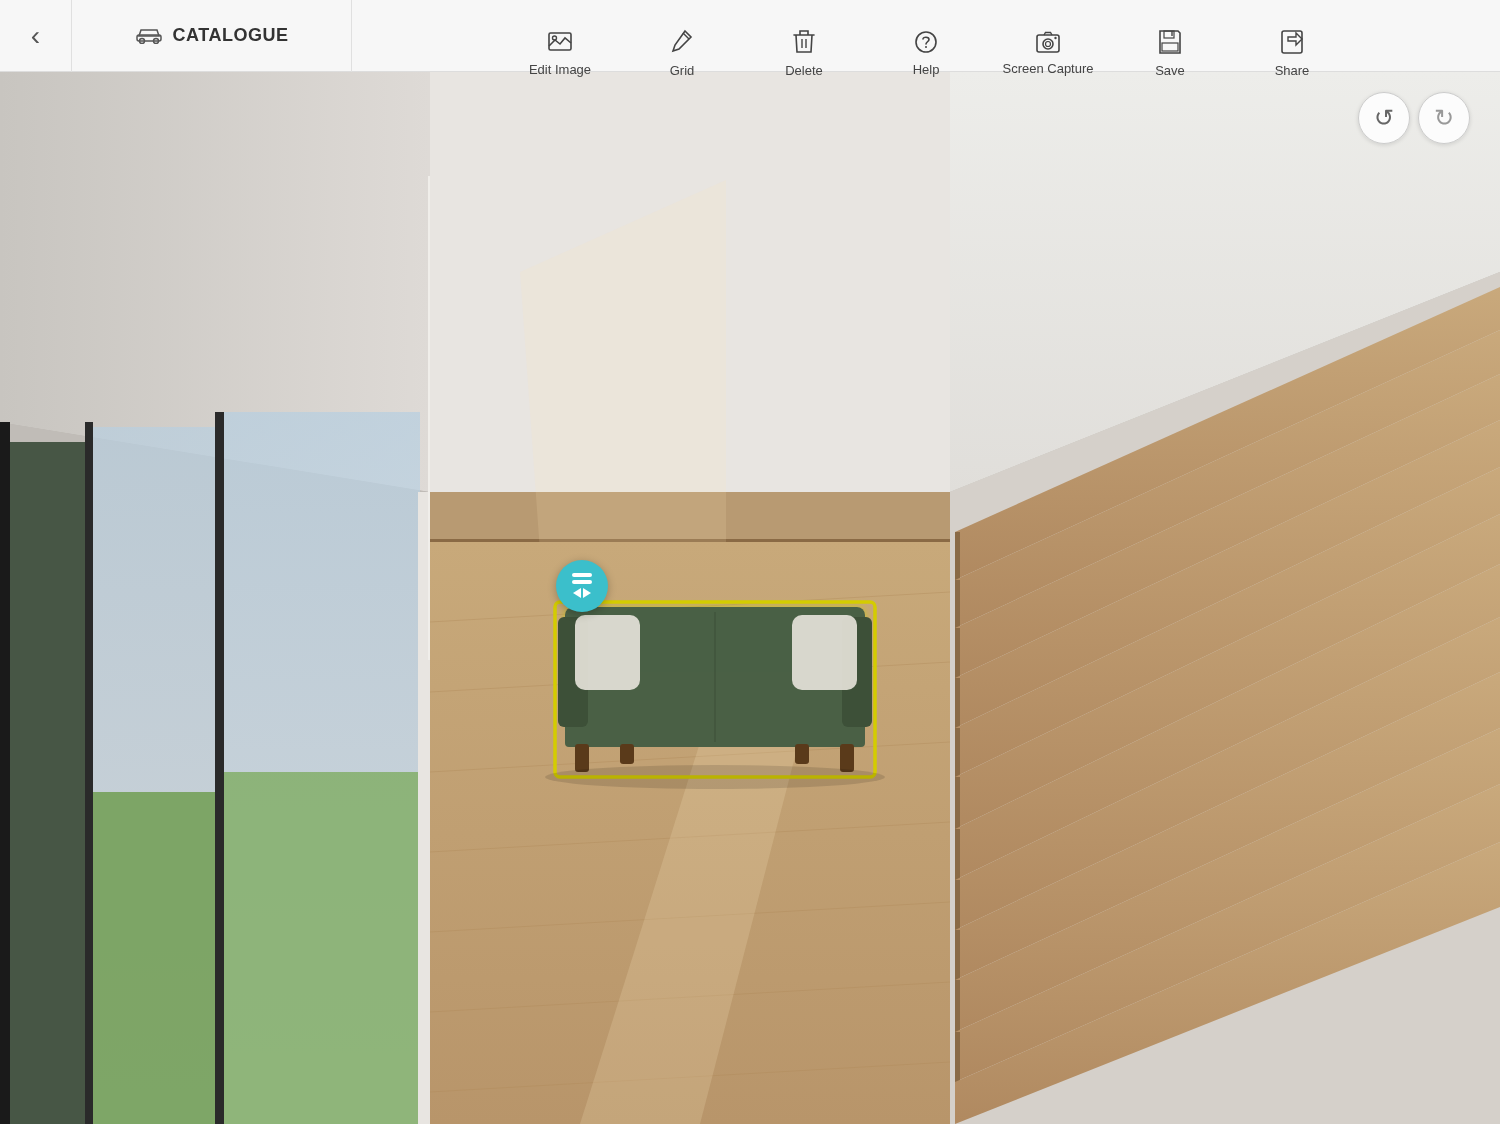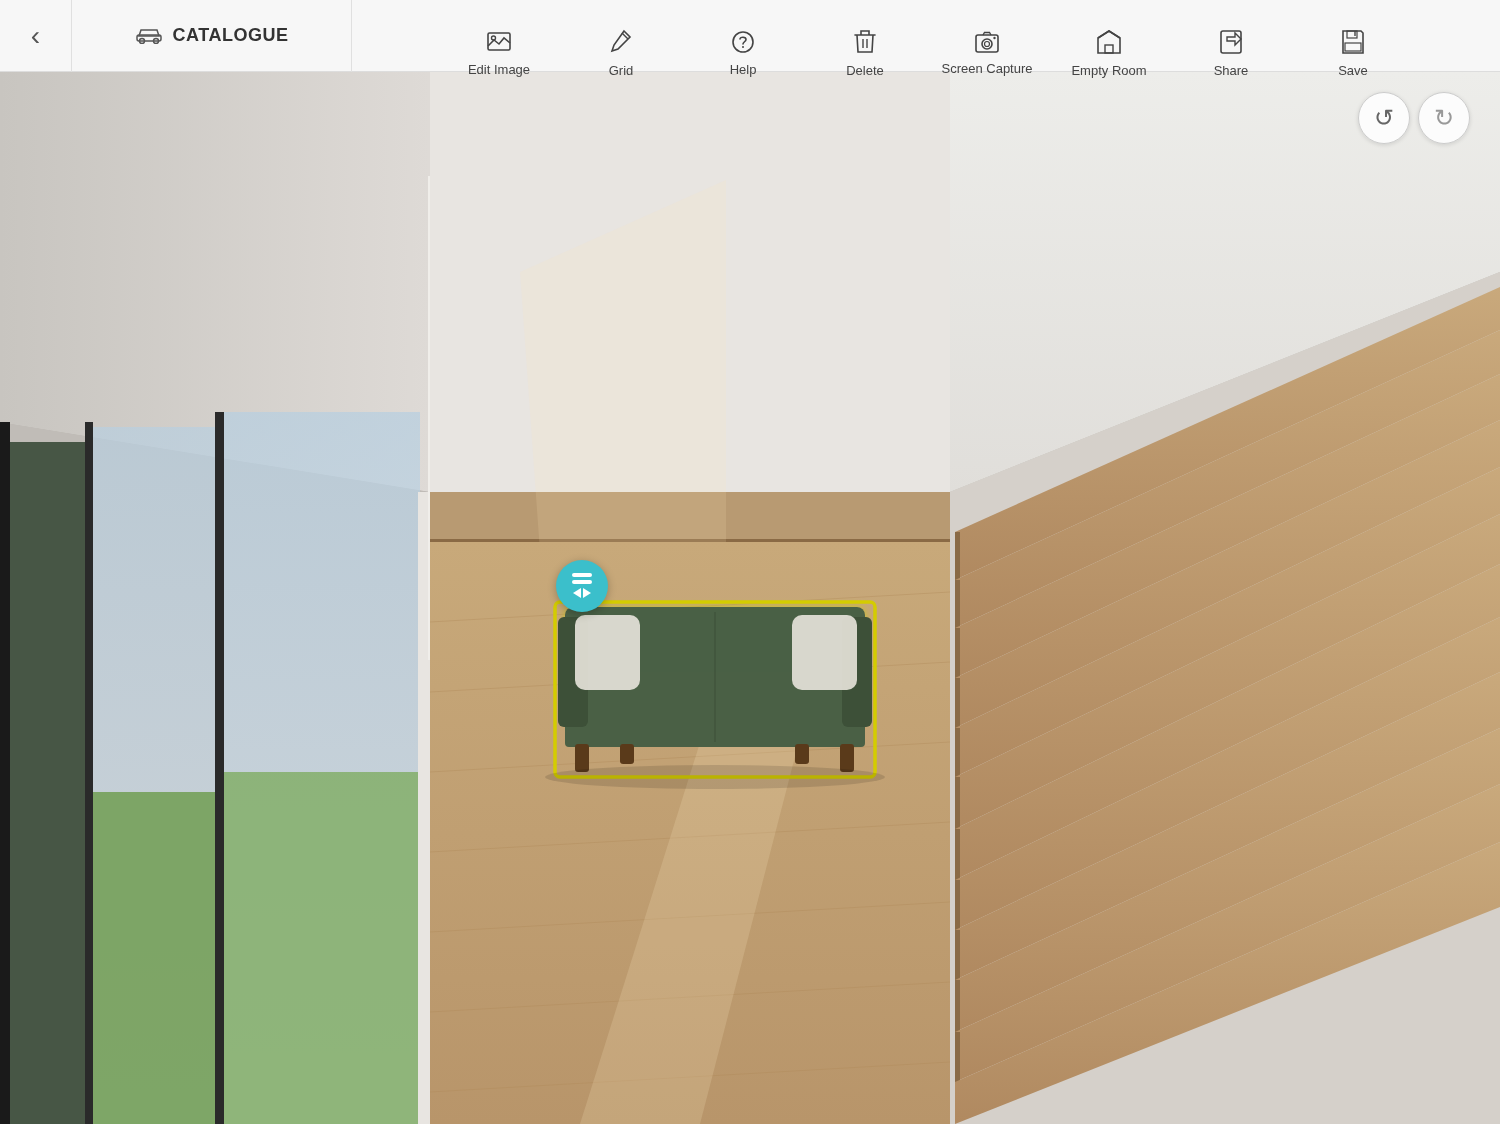--- a/index.html
+++ b/index.html
@@ -206,87 +206,76 @@
           <path d="M14 2 L20 8 L8 20 L2 22 L4 16 Z" stroke="#444" stroke-width="1.6" fill="none"></path>
           <line x1="12" y1="4" x2="18" y2="10" stroke="#444" stroke-width="1.4"></line>
         </svg>
       </span>
       <span class="btn-label">Grid</span>
     </div>
 
 
     <div class="toolbar-btn">
       <span class="btn-icon">
-        <svg width="24" height="24" viewBox="0 0 24 24" fill="none">
-          <circle cx="12" cy="12" r="10" stroke="#444" stroke-width="1.6" fill="none"></circle>
-          <path d="M9 9 C9 6.5 15 6.5 15 9.5 C15 11.5 12 12 12 14" stroke="#444" stroke-width="1.6" stroke-linecap="round" fill="none"></path>
-          <circle cx="12" cy="17" r="1" fill="#444"></circle>
-        </svg>
-      </span>
-      <span class="btn-label">Help</span>
-    </div>
-
-    <div class="toolbar-btn">
-      <span class="btn-icon">
         <svg width="22" height="26" viewBox="0 0 22 26" fill="none">
           <path d="M1 6 L21 6" stroke="#444" stroke-width="1.6" stroke-linecap="round"></path>
           <path d="M7 6 L7 2 L15 2 L15 6" stroke="#444" stroke-width="1.6" fill="none"></path>
           <path d="M3 6 L4 23 L18 23 L19 6" stroke="#444" stroke-width="1.6" fill="none"></path>
           <line x1="9" y1="10" x2="9" y2="19" stroke="#444" stroke-width="1.4"></line>
           <line x1="13" y1="10" x2="13" y2="19" stroke="#444" stroke-width="1.4"></line>
         </svg>
       </span>
       <span class="btn-label">Delete</span>
     </div>
 
     <div class="toolbar-btn">
       <span class="btn-icon">
+        <svg width="24" height="24" viewBox="0 0 24 24" fill="none">
+          <circle cx="12" cy="12" r="10" stroke="#444" stroke-width="1.6" fill="none"></circle>
+          <path d="M9 9 C9 6.5 15 6.5 15 9.5 C15 11.5 12 12 12 14" stroke="#444" stroke-width="1.6" stroke-linecap="round" fill="none"></path>
+          <circle cx="12" cy="17" r="1" fill="#444"></circle>
+        </svg>
+      </span>
+      <span class="btn-label">Help</span>
+    </div>
+
+    <div class="toolbar-btn">
+      <span class="btn-icon">
         <svg width="26" height="22" viewBox="0 0 26 22" fill="none">
           <rect x="2" y="4" width="22" height="17" rx="2" stroke="#444" stroke-width="1.6" fill="none"></rect>
           <circle cx="13" cy="13" r="5" stroke="#444" stroke-width="1.6" fill="none"></circle>
           <circle cx="13" cy="13" r="2.5" stroke="#444" stroke-width="1.2" fill="none"></circle>
           <path d="M9 4 L10.5 1.5 L15.5 1.5 L17 4" stroke="#444" stroke-width="1.4" fill="none"></path>
           <circle cx="20.5" cy="7" r="1.2" fill="#444"></circle>
         </svg>
       </span>
       <span class="btn-label">Screen Capture</span>
     </div>
 
-    <div class="toolbar-btn">
-      <span class="btn-icon">
-        <svg width="26" height="26" viewBox="0 0 26 26" fill="none">
-          <path d="M13 2 L24 9 L24 24 L2 24 L2 9 Z" stroke="#444" stroke-width="1.6" fill="none"></path>
-          <path d="M13 2 L13 9 L24 9" stroke="#444" stroke-width="0" fill="none"></path>
-          <path d="M2 9 L13 2 L24 9" stroke="#444" stroke-width="1.6" fill="none"></path>
-          <rect x="9" y="16" width="8" height="8" stroke="#444" stroke-width="1.4" fill="none"></rect>
-        </svg>
-      </span>
-      <span class="btn-label">Empty Room</span>
-    </div>
-
-    <div class="toolbar-btn">
-      <span class="btn-icon">
-        <svg width="24" height="26" viewBox="0 0 24 26" fill="none">
-          <rect x="2" y="2" width="20" height="22" rx="2" stroke="#444" stroke-width="1.6" fill="none"></rect>
-          <path d="M8 8 L16 8 L16 4 L22 10 L16 16 L16 12 L8 12 Z" stroke="#444" stroke-width="1.4" fill="none"></path>
-        </svg>
-      </span>
-      <span class="btn-label">Share</span>
-    </div>
 
     <div class="toolbar-btn">
       <span class="btn-icon">
         <svg width="24" height="26" viewBox="0 0 24 26" fill="none">
           <path d="M2 2 L20 2 L22 4 L22 24 L2 24 Z" stroke="#444" stroke-width="1.6" fill="none"></path>
           <rect x="6" y="2" width="10" height="7" stroke="#444" stroke-width="1.2" fill="none"></rect>
           <rect x="4" y="14" width="16" height="8" stroke="#444" stroke-width="1.2" fill="none"></rect>
           <line x1="14" y1="2" x2="14" y2="7" stroke="#444" stroke-width="1.4"></line>
         </svg>
       </span>
       <span class="btn-label">Save</span>
+    </div>
+
+    <div class="toolbar-btn">
+      <span class="btn-icon">
+        <svg width="24" height="26" viewBox="0 0 24 26" fill="none">
+          <rect x="2" y="2" width="20" height="22" rx="2" stroke="#444" stroke-width="1.6" fill="none"></rect>
+          <path d="M8 8 L16 8 L16 4 L22 10 L16 16 L16 12 L8 12 Z" stroke="#444" stroke-width="1.4" fill="none"></path>
+        </svg>
+      </span>
+      <span class="btn-label">Share</span>
     </div>
 
   </div>
 </div>
 
 <div id="canvas-area">
   <div id="room-scene">
 
     <svg id="room-svg" viewBox="0 0 1500 1052" preserveAspectRatio="xMidYMid slice">
       <defs>

